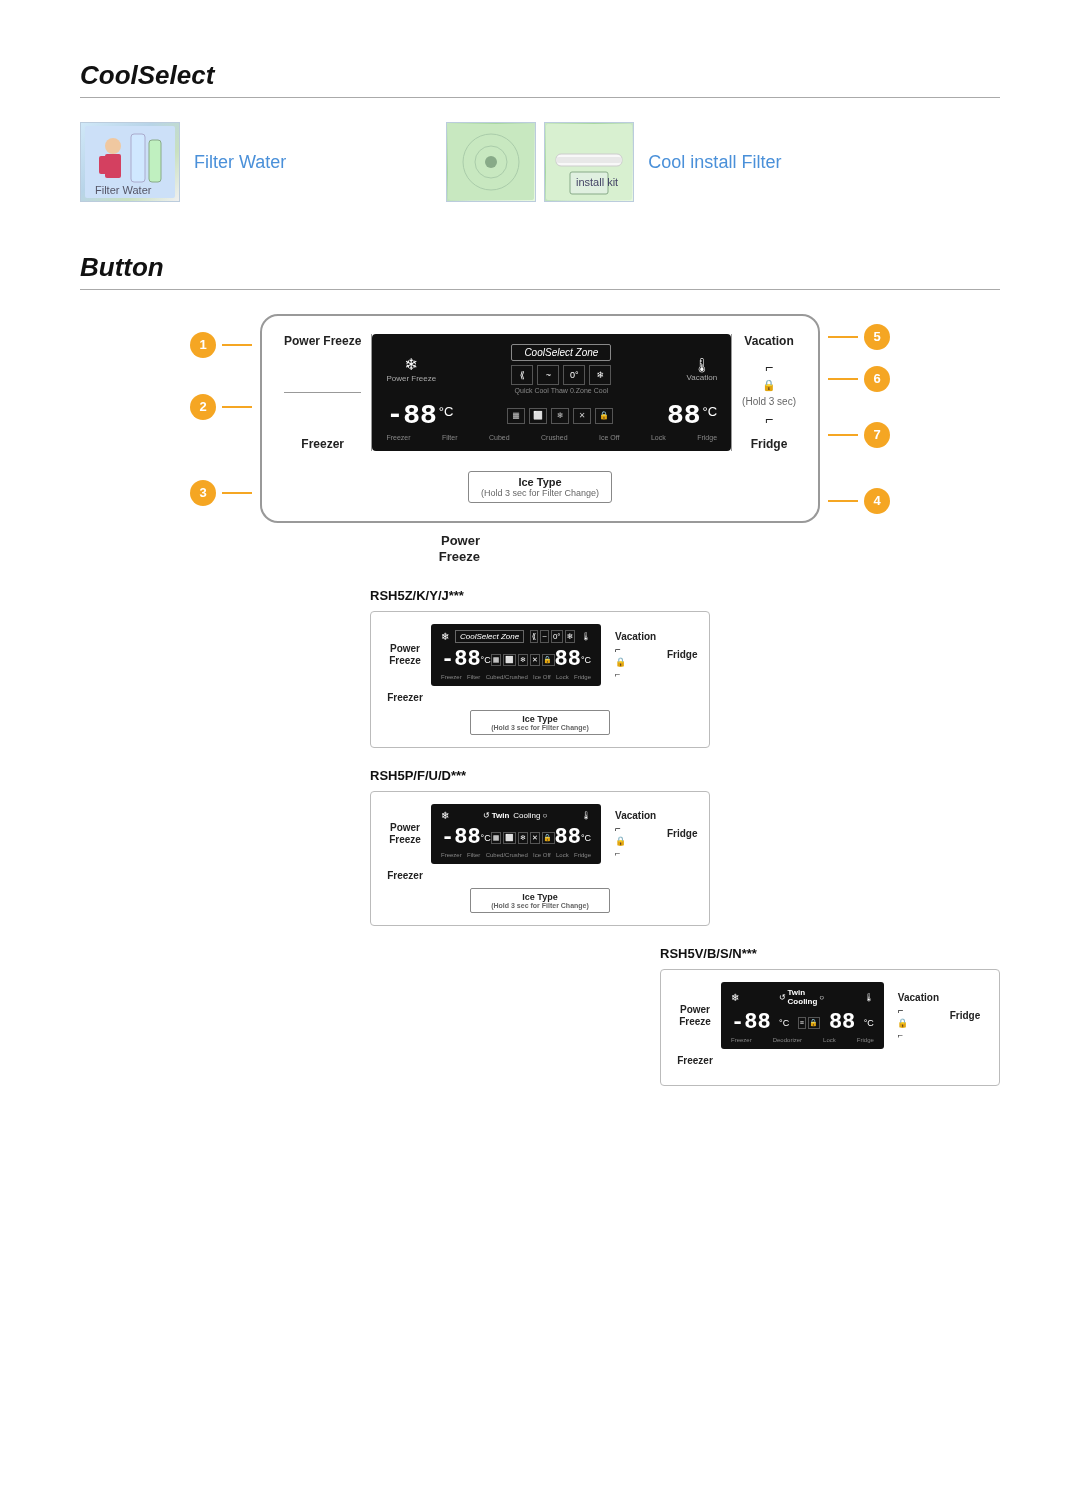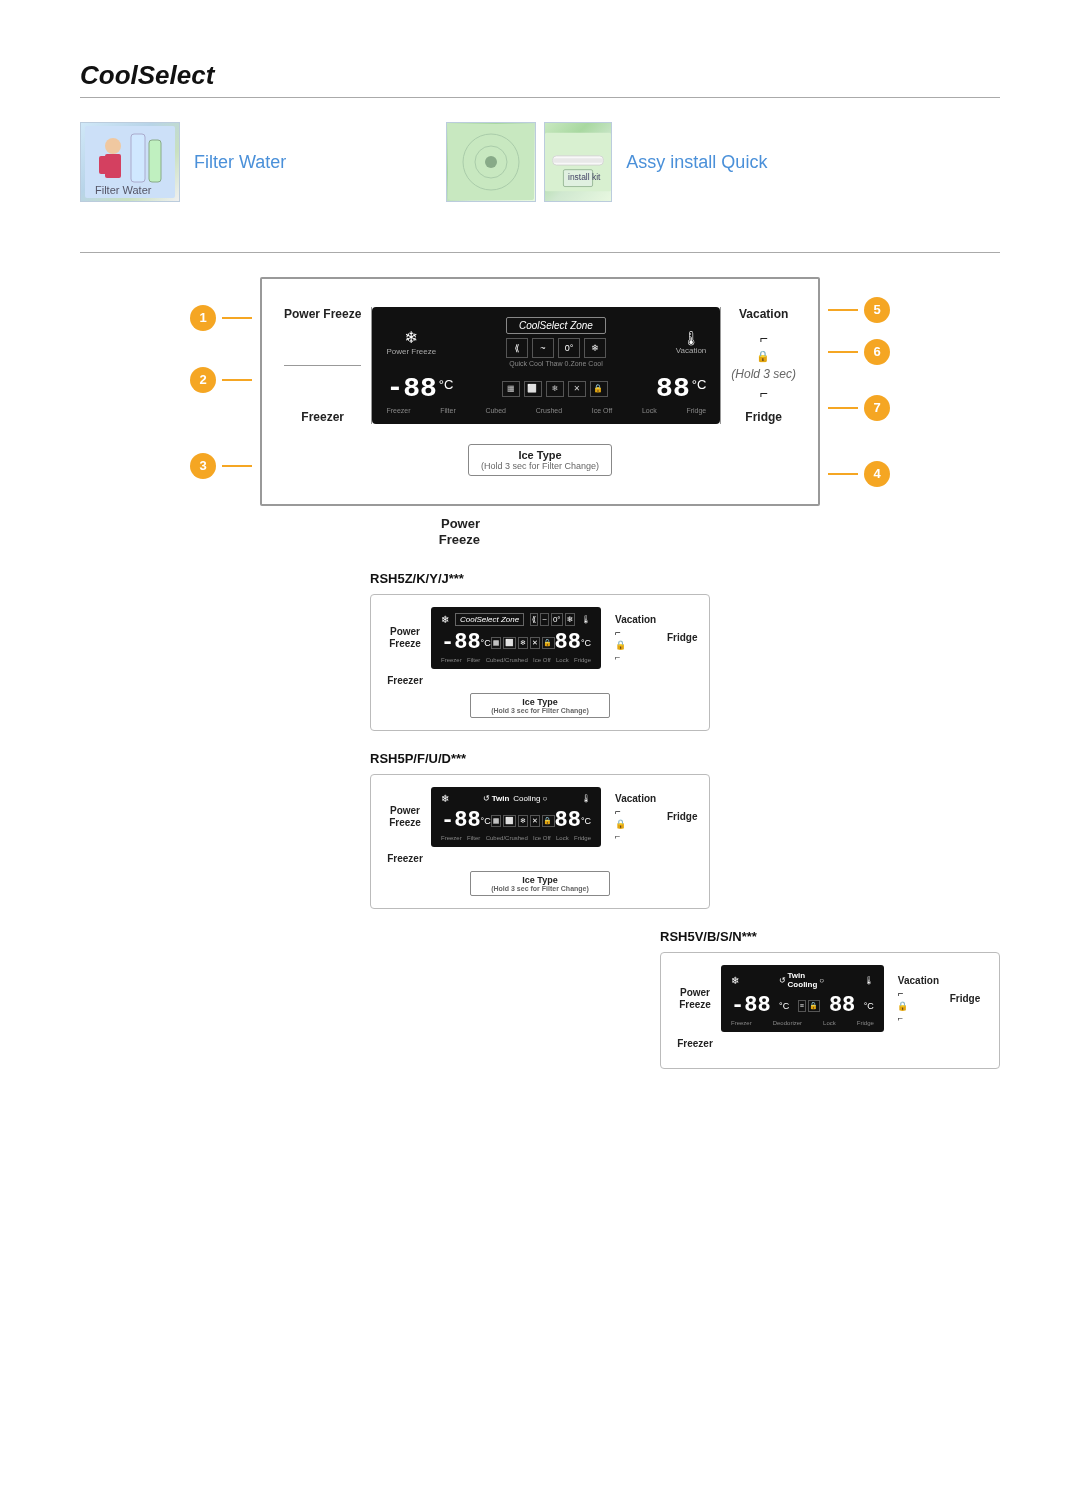--- a/index.html
+++ b/index.html
@@ -60,22 +60,22 @@
       font-size: 18px;
       font-weight: 500;
     }
 
     
     .button-section {
       margin-top: 10px;
     }
     .panel-outer {
       border: 2px solid #999;
-      border-radius: 2px;
-      padding: 28px 22px;
+      border-radius: 18px;
+      padding: 18px 22px;
       width: 560px;
       background: #fff;
       position: relative;
     }
 
     
     .panel-display {
       background: #111;
       border-radius: 4px;
       padding: 10px 14px;
@@ -249,37 +249,38 @@
       <div class="accessory-image assy-filter" style="width:90px;height:80px;">
         <svg width="86" height="76" viewBox="0 0 86 76">
           <rect width="86" height="76" fill="#c8e8c0" rx="2"></rect>
 
           <circle cx="43" cy="38" r="28" fill="none" stroke="#aaccaa" strokewidth="10"></circle>
           <circle cx="43" cy="38" r="16" fill="none" stroke="#aaccaa" strokewidth="7"></circle>
           <circle cx="43" cy="38" r="6" fill="#88aa88"></circle>
         </svg>
       </div>
 
-      <div class="accessory-image assy-filter" style="width:68px;height:80px;">
+      <div class="accessory-image assy-filter" style="width:90px;height:80px;">
         <svg width="86" height="76" viewBox="0 0 86 76">
           <rect width="86" height="76" fill="#d8f0d0" rx="2"></rect>
 
           <rect x="10" y="30" width="66" height="12" fill="#f8f8f8" rx="5" stroke="#ccc" strokewidth="1"></rect>
           <rect x="10" y="33" width="66" height="6" fill="#e8e8e8" rx="3"></rect>
 
           <rect x="24" y="48" width="38" height="22" fill="#e0f0e0" rx="2" stroke="#88aa88" strokewidth="1"></rect>
           <text x="30" y="62" fontsize="7" fill="#446" fontfamily="Arial">install kit</text>
         </svg>
       </div>
     </div>
-    <span class="accessory-label">Assy install Quick</span>
+    <span class="accessory-label">Cool install Filter</span>
   </div>
 </div>
 
 <div class="button-section">
+  <h2 class="section-title">Button</h2>
   <hr class="section-divider">
 
   <div class="panel-full-wrapper">
 
     <div class="panel-full-left">
 
       <div style="display:flex;align-items:center;gap:6px;margin-bottom:36px;">
         <div class="callout-circle">
           <span>1</span>
         </div>
@@ -372,21 +373,21 @@
             <span>Lock</span>
             <span>Fridge</span>
           </div>
         </div>
 
         <div style="min-width:60px;display:flex;flex-direction:column;justify-content:space-between;border-left:1px solid #999;padding-left:10px;">
           <div style="font-size:12px;font-weight:bold;text-align:center;">Vacation</div>
           <div style="display:flex;flex-direction:column;align-items:center;gap:4px;">
             <div style="font-size:14px;">⌐</div>
             <div style="font-size:11px;">🔒</div>
-            <div style="font-size:12px;color:#666;font-style:italic;">(Hold 3 sec)</div>
+            <div style="font-size:10px;color:#666;">(Hold 3 sec)</div>
             <div style="font-size:14px;">⌐</div>
           </div>
           <div style="font-size:12px;font-weight:bold;text-align:center;">Fridge</div>
         </div>
       </div>
 
       <div style="margin-top:14px;display:flex;justify-content:center;">
         <div class="ice-type-bar">
           <div>Ice Type</div>
           <div class="ice-type-sub">(Hold 3 sec for Filter Change)</div>

